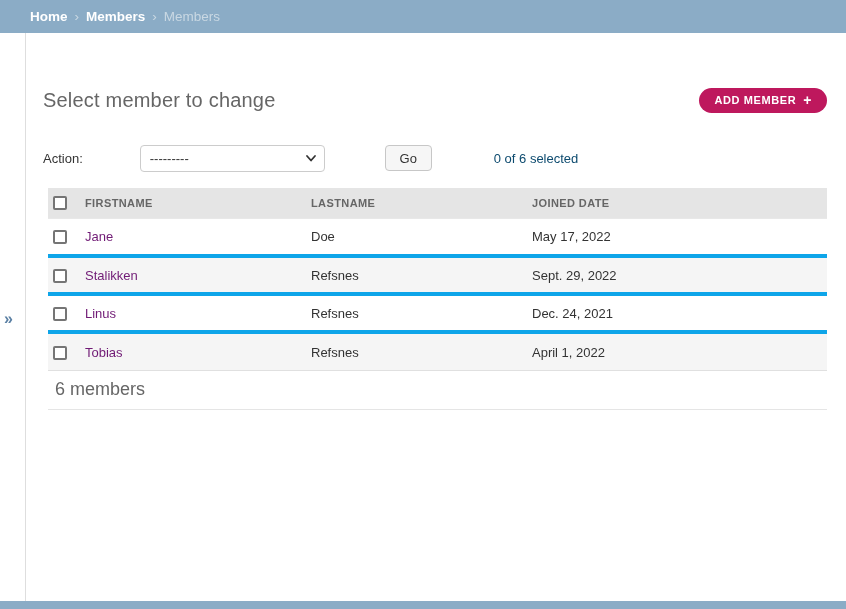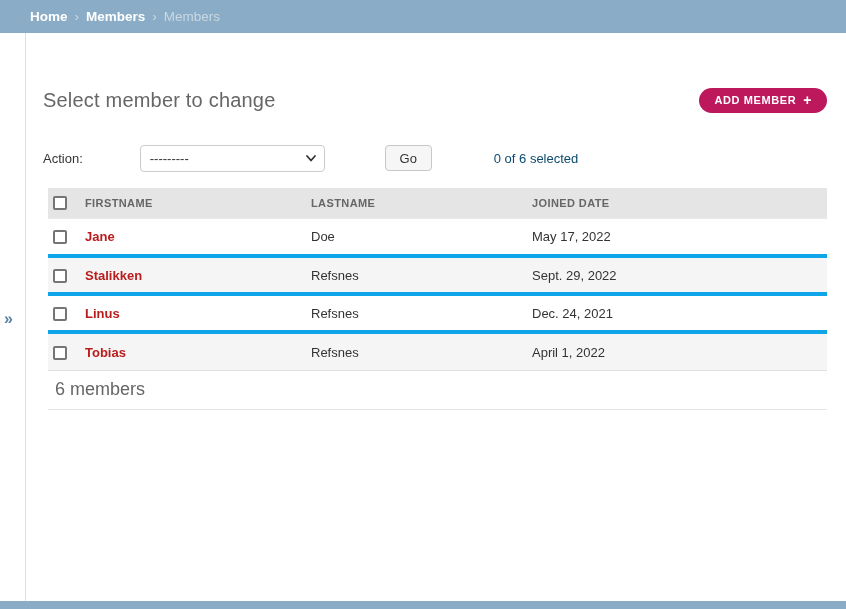--- a/index.html
+++ b/index.html
@@ -101,21 +101,21 @@
     padding: 0; vertical-align: middle; cursor: pointer;
     border-bottom: 1px solid #e8e8e8;
   }
   thead th.cb-col, tbody td.cb-col { padding-left: 5px; cursor: default; }
   tbody td {
     height: 38px; padding: 0; vertical-align: middle;
     border-top: 4px solid #0ea5e9; color: #333333;
   }
   tbody tr:first-child td { border-top: none; }
   tbody tr:nth-child(even) td { background: #f5f5f5; }
-  td a.row-link { color: #b91c1c; font-weight: 700; text-decoration: none; cursor: pointer; }
+  td a.row-link { color: #701a75; font-weight: 400; text-decoration: none; cursor: pointer; }
   .cb {
     display: inline-block; width: 14px; height: 14px;
     border: 2px solid #757575; border-radius: 2px; background: #ffffff;
     cursor: pointer; vertical-align: middle;
   }
   .table-footer {
     border-top: 1px solid #e0e0e0; border-bottom: 1px solid #e5e5e5;
     padding: 8px 0 9px 7px;
     font-size: 18px; color: #666666;
   }

